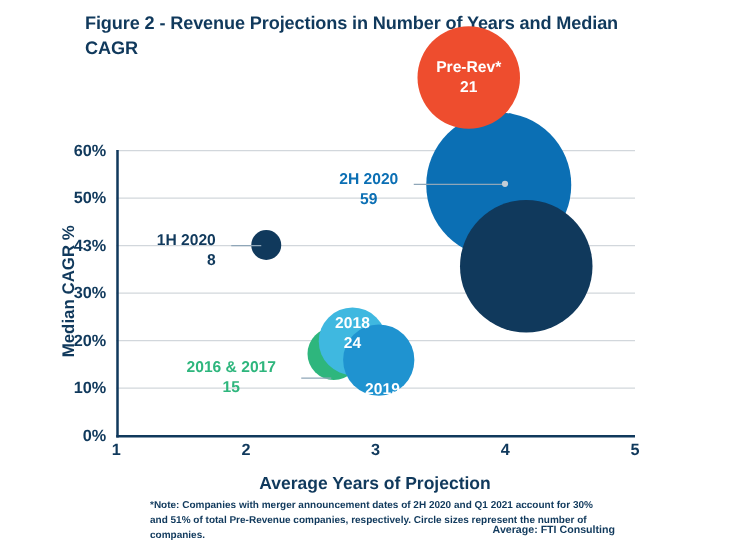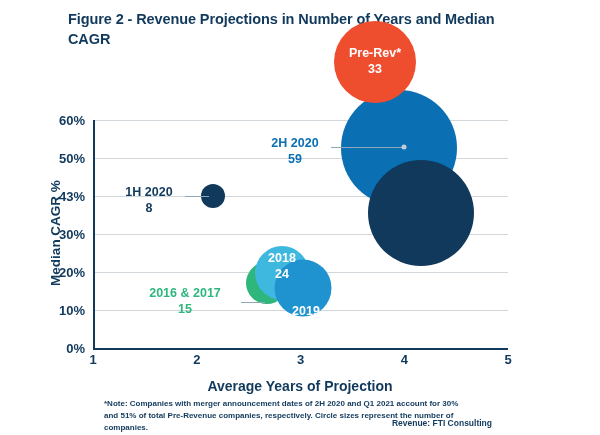--- a/index.html
+++ b/index.html
@@ -123,21 +123,21 @@
     position: absolute;
     width: 5px;
     height: 5px;
     border-radius: 50%;
     background: #c3cdd6;
     transform: translate(-50%, -50%);
   }
   
   #note {
     position: absolute;
-    left: 104px;
+    left: 120px;
     top: 398px;
     width: 360px;
     font-size: 8px;
     font-weight: bold;
     color: #10395c;
     line-height: 1.5;
   }
   #source {
     position: absolute;
     right: 12px;
@@ -199,29 +199,29 @@
 
     <div class="leader" style="left:238px; top:27px; width:72px;"></div>
     <div class="leader-dot" style="left:311px; top:27px;"></div>
 
     <div class="leader" style="left:92px; top:76px; width:24px;"></div>
 
     <div class="leader" style="left:148px; top:182px; width:24px;"></div>
 
     <div class="bubble-label" style="left:282px; top:-58px; color:#ffffff;">
       <div>Pre-Rev*</div>
-      <div>33</div>
+      <div>21</div>
     </div>
 
     <div class="bubble-label" style="left:202px; top:32px; color:#0b6fb4;">
       <div>2H 2020</div>
       <div>59</div>
     </div>
 
-    <div class="bubble-label" style="left:56px; top:81px; color:#10395c;">
+    <div class="bubble-label" style="left:56px; top:81px; color:#10395c;text-align:right;">
       <div>1H 2020</div>
       <div>8</div>
     </div>
 
 
     <div class="bubble-label" style="left:189px; top:147px; color:#ffffff;">
       <div>2018</div>
       <div>24</div>
     </div>
 
@@ -231,15 +231,15 @@
     </div>
 
     <div class="bubble-label" style="left:92px; top:182px; color:#2eb67d;">
       <div>2016 &amp; 2017</div>
       <div>15</div>
     </div>
 
   </div>
 
   <div id="note">*Note: Companies with merger announcement dates of 2H 2020 and Q1 2021 account for 30% and 51% of total Pre-Revenue companies, respectively. Circle sizes represent the number of companies.</div>
-  <div id="source">Revenue: FTI Consulting</div>
+  <div id="source">Average: FTI Consulting</div>
 
 </div>
 
 </body></html>

